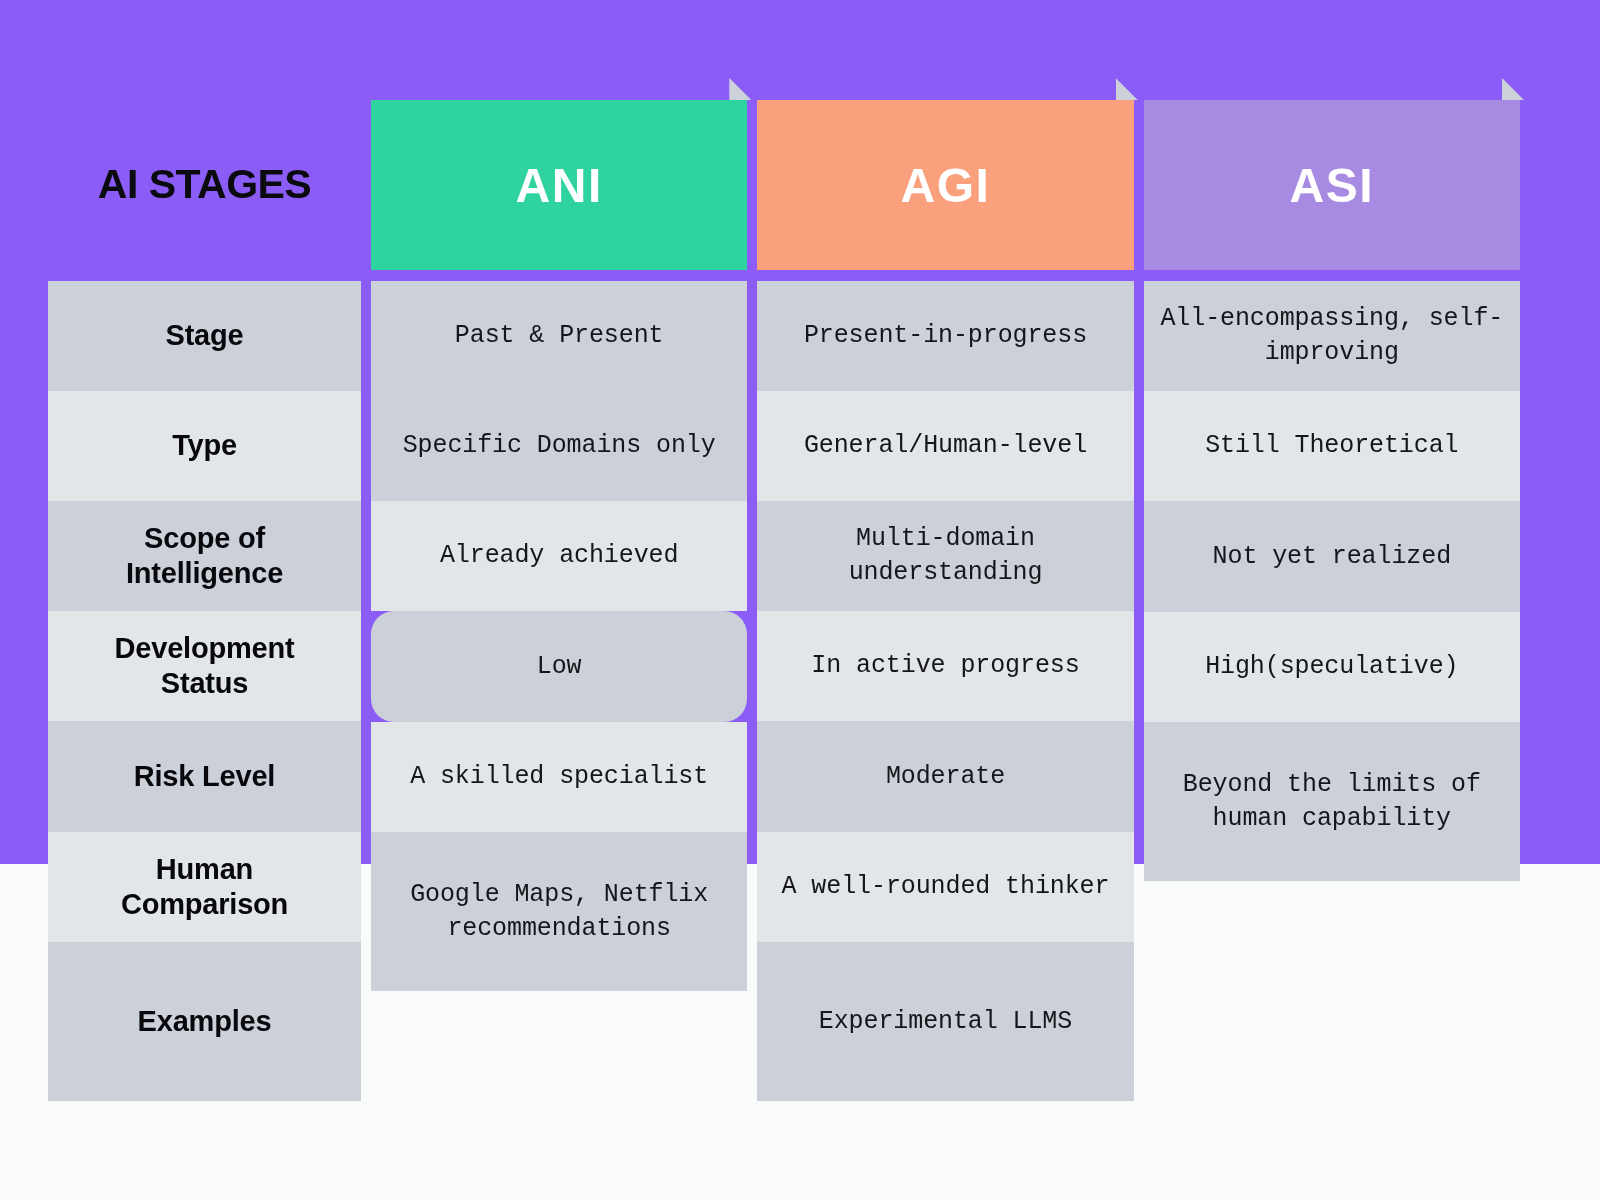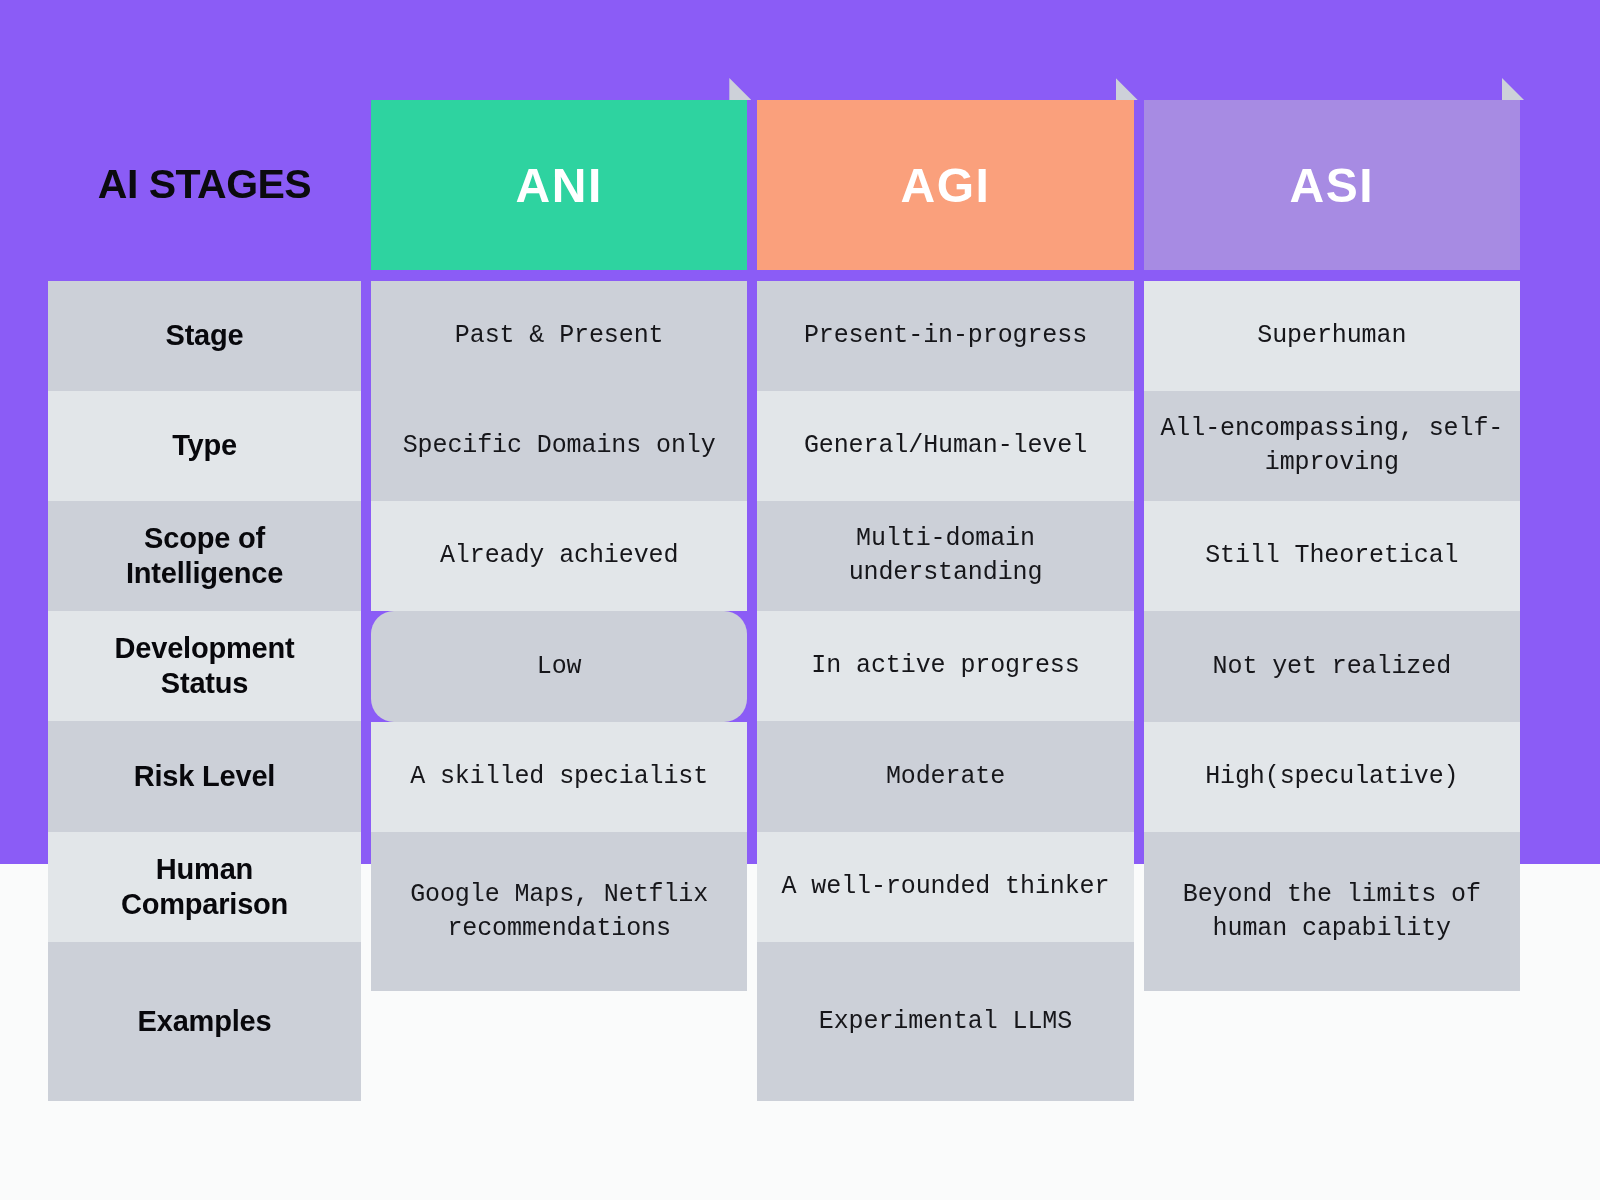--- a/index.html
+++ b/index.html
@@ -215,23 +215,20 @@
           <span class="cell-value">Moderate</span>
         </div>
         <div class="cell band-light" style="height: 110px;">
           <span class="cell-value">A well-rounded thinker</span>
         </div>
         <div class="cell band-dark" style="height: 159px;">
           <span class="cell-value">Experimental LLMS</span>
         </div>
       </div>
     <div class="col col-data" id="col-asi">
-        <div class="cell band-light" style="height: 110px;">
-          <span class="cell-value">Superhuman</span>
-        </div>
         <div class="cell band-dark" style="height: 110px;">
           <span class="cell-value">All-encompassing, self-
 improving</span>
         </div>
         <div class="cell band-light" style="height: 110px;">
           <span class="cell-value">Still Theoretical</span>
         </div>
         <div class="cell band-dark" style="height: 111px;">
           <span class="cell-value">Not yet realized</span>
         </div>

